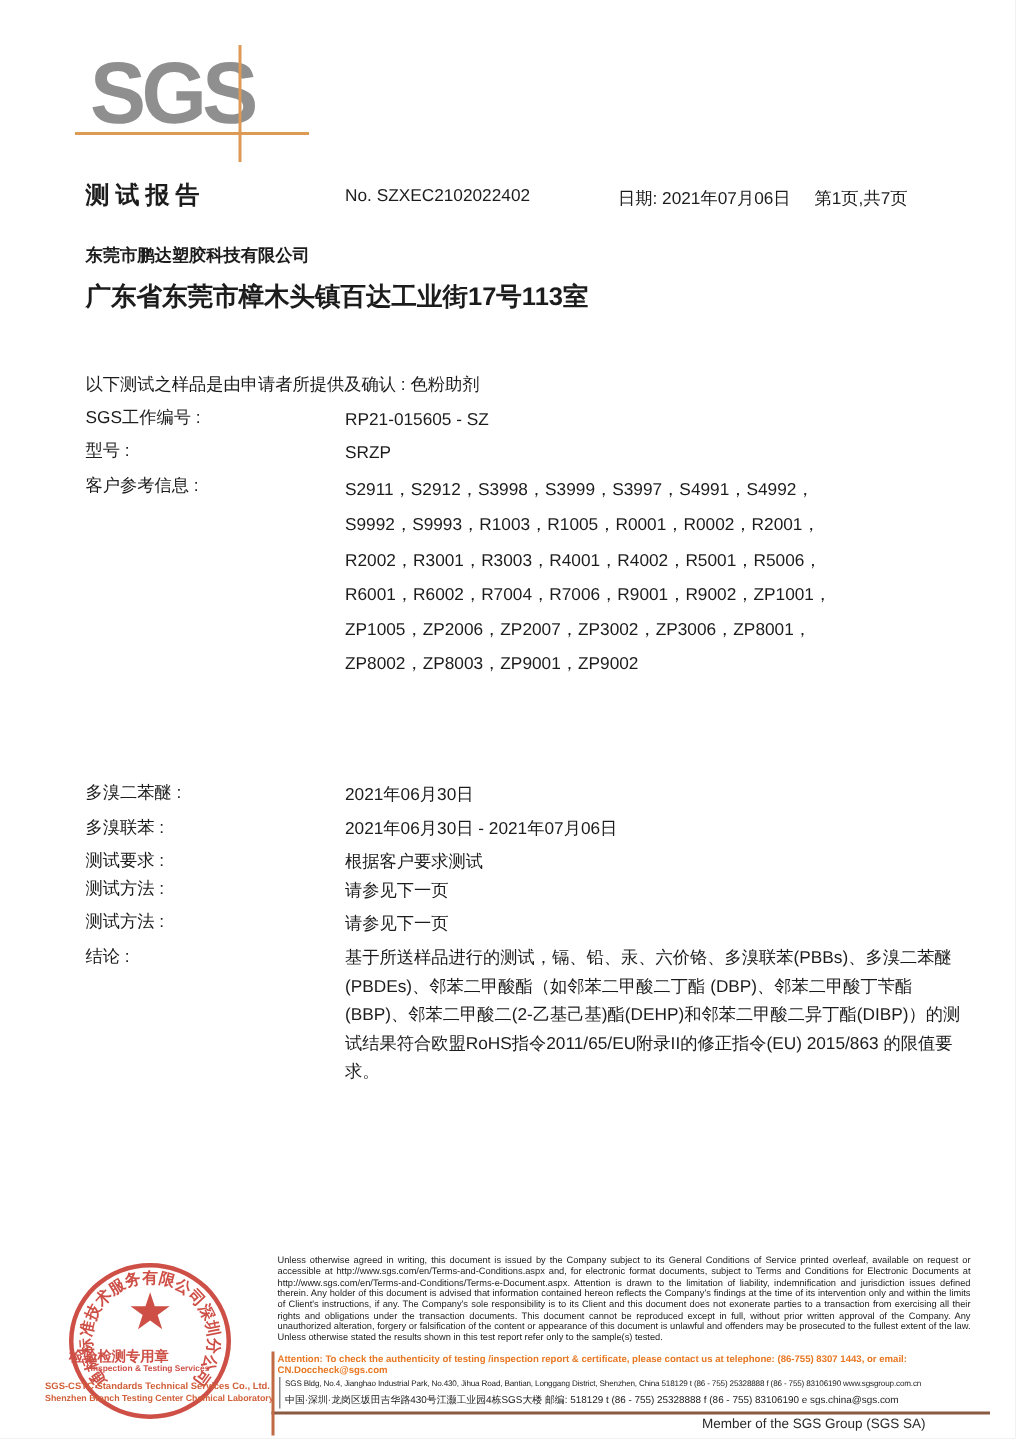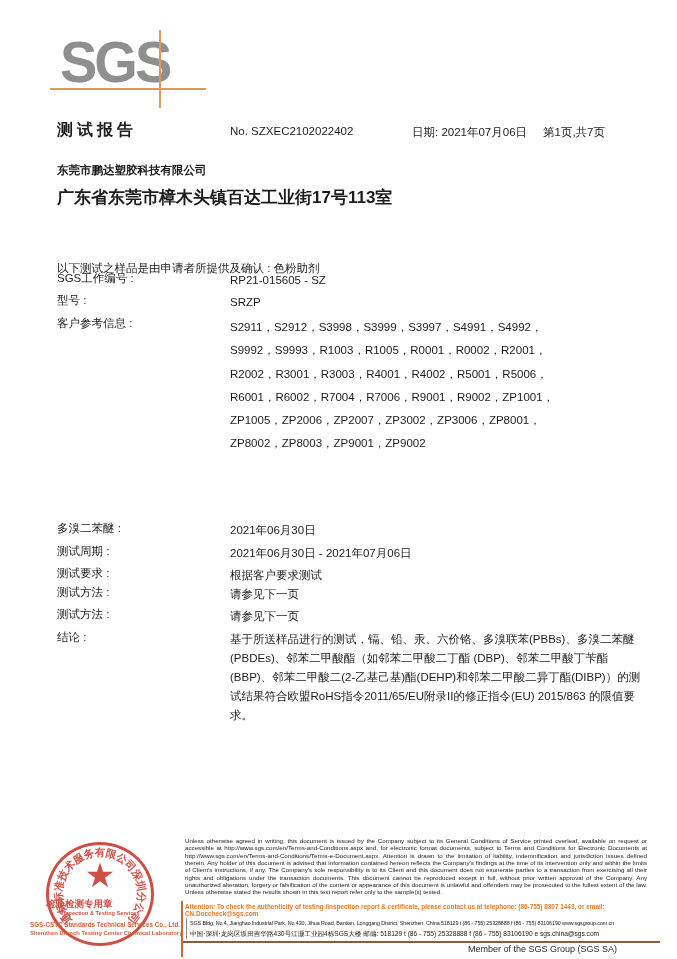--- a/index.html
+++ b/index.html
@@ -19,21 +19,21 @@
 
   
   .report-title{position:absolute; left:57px; top:120px; font-size:16px; font-weight:bold; letter-spacing:4px; color:#1c1c1c;}
   .report-no{position:absolute; left:230px; top:125px; font-size:11.5px; color:#1c1c1c;}
   .report-date{position:absolute; left:412px; top:125px; font-size:11.5px; color:#1c1c1c;}
   .report-page{position:absolute; left:543px; top:125px; font-size:11.5px; color:#1c1c1c;}
 
   
   .applicant-name{position:absolute; left:57px; top:163px; font-size:11.5px; font-weight:bold; color:#1c1c1c;}
   .applicant-address{position:absolute; left:57px; top:186px; font-size:17px; font-weight:bold; color:#1c1c1c;}
-  .sample-statement{position:absolute; left:57px; top:261px; font-size:11.5px; color:#1c1c1c;}
+  .sample-statement{position:absolute; left:57px; top:249px; font-size:11.5px; color:#1c1c1c;}
 
   
   .frow{position:absolute; left:57px; width:590px; font-size:11.5px; color:#1c1c1c;}
   .flabel{position:absolute; left:0; top:0; white-space:nowrap;}
   .fvalue{position:absolute; left:173px; top:0; width:420px; line-height:19px;}
   .fvalue.lines div{line-height:23.3px; white-space:nowrap;}
 
   
   .legal-text{
     position:absolute; left:185px; top:837px; width:462px;
@@ -110,21 +110,21 @@
       <div>ZP8002，ZP8003，ZP9001，ZP9002</div>
     </div>
   </div>
 
   <div class="frow" style="top:521px">
     <span class="flabel">多溴二苯醚 :</span>
     <div class="fvalue">2021年06月30日</div>
   </div>
 
   <div class="frow" style="top:544px">
-    <span class="flabel">测试周期 :</span>
+    <span class="flabel">多溴联苯 :</span>
     <div class="fvalue">2021年06月30日 - 2021年07月06日</div>
   </div>
 
   <div class="frow" style="top:566px">
     <span class="flabel">测试要求 :</span>
     <div class="fvalue">根据客户要求测试</div>
   </div>
 
   <div class="frow" style="top:585px">
     <span class="flabel">测试方法 :</span>

